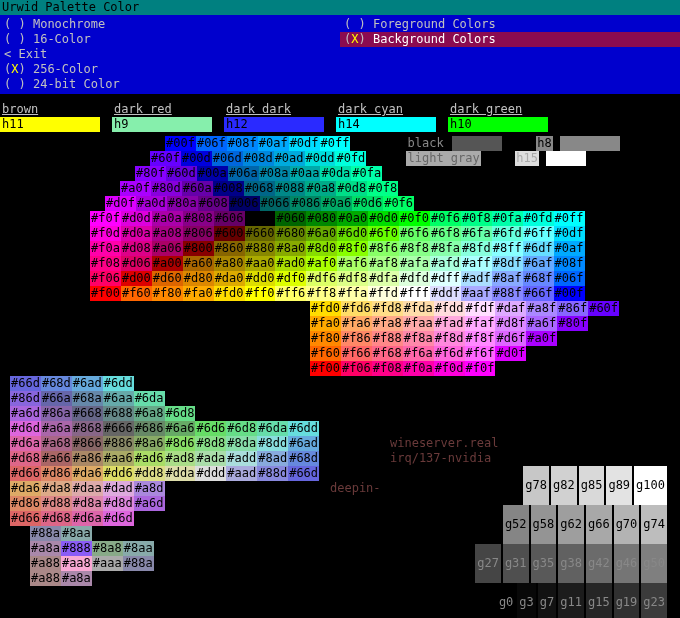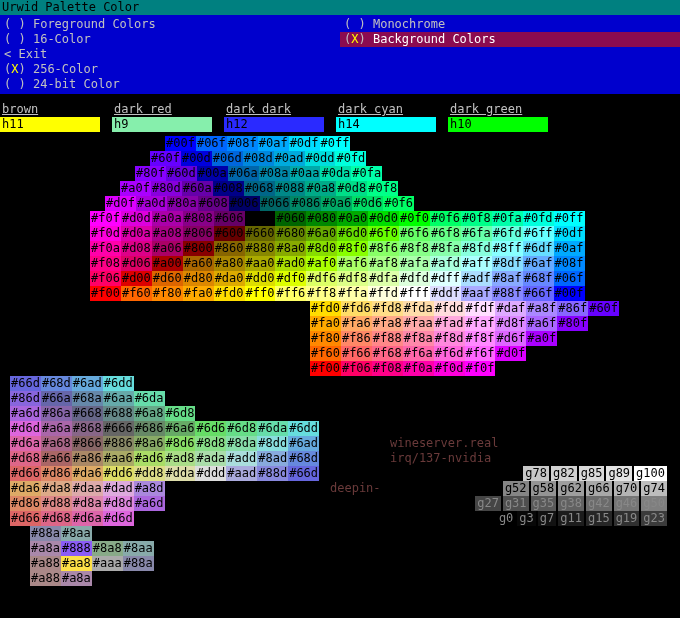--- a/index.html
+++ b/index.html
@@ -14,36 +14,36 @@
 .mitem .par{color:#c0c0c0}
 .swrow{display:flex;padding-top:8px}
 .sw{width:100px;margin-right:12px}
 .swl{color:#c0c0c0;padding:0 2px}
 .swc{height:15px;padding:0 2px;color:#000}
 .hexarea{position:relative;padding:4px 0 0 90px}
 .hexline{white-space:nowrap;height:15px}
 .hx{display:inline-block;padding:0 1px;color:#000}
 .bk{position:absolute;right:60px;top:4px}
 .bkr{white-space:nowrap}
-.gray{display:inline-block;background:#666;color:#000;padding:0 2px;margin:0 1px}
+.gray{display:inline-block;background:#666;color:#000;padding:12px 2px;margin:0 1px}
 .bgtxt{position:absolute;left:390px;color:#6a3a3a;font-size:12px}
 </style>
 </head>
 <body>
 
 <div class="title">Urwid Palette Color</div>
 
 <div class="menu">
  <div id="menurows">
       <div class="menu-row">
         <div class="mcol">
-          <div class="mitem"><span class="par">(</span><span class="mk"> </span><span class="par">)</span> Foreground Colors</div>
+          <div class="mitem"><span class="par">(</span><span class="mk"> </span><span class="par">)</span> Monochrome</div>
         </div>
         <div class="mcol">
-          <div class="mitem"><span class="par">(</span><span class="mk"> </span><span class="par">)</span> Monochrome</div>
+          <div class="mitem"><span class="par">(</span><span class="mk"> </span><span class="par">)</span> Foreground Colors</div>
         </div>
       </div>
       <div class="menu-row">
         <div class="mcol">
           <div class="mitem"><span class="par">(</span><span class="mk"> </span><span class="par">)</span> 16-Color</div>
         </div>
         <div class="mcol">
           <div class="mitem sel"><span class="par">(</span><span class="mk">X</span><span class="par">)</span> Background Colors</div>
         </div>
       </div>
@@ -84,20 +84,35 @@
       <div class="swl" style="text-decoration:underline">dark cyan</div>
       <div class="swc" style="background:#00ffff">h14</div>
     </div>
     <div class="sw">
       <div class="swl" style="text-decoration:underline">dark green</div>
       <div class="swc" style="background:#00ff00">h10</div>
     </div>
   </div>
 
 <div class="hexarea">
+ <div class="bk">
+   <div class="bkr">
+     <span class="hx" style="background:#000;color:#888">black</span>
+     <span style="display:inline-block;width:50px;background:#555">&nbsp;</span>
+     <span style="display:inline-block;width:20px"></span>
+     <span class="hx" style="background:#888;color:#000">h8</span>
+     <span style="display:inline-block;width:60px;background:#888">&nbsp;</span>
+   </div>
+   <div class="bkr">
+     <span class="hx" style="background:#aaa;color:#666">light gray</span>
+     <span style="display:inline-block;width:20px"></span>
+     <span class="hx" style="background:#ddd;color:#aaa">h15</span>
+     <span style="display:inline-block;width:40px;background:#fff">&nbsp;</span>
+   </div>
+ </div>
  <div id="hexrows">
       <div class="hexline" style="padding-left: 75px;"><span class="hx" style="background: rgb(0, 0, 255); color: rgb(0, 0, 0);">#00f</span><span class="hx" style="background: rgb(0, 102, 255); color: rgb(0, 0, 0);">#06f</span><span class="hx" style="background: rgb(0, 136, 255); color: rgb(0, 0, 0);">#08f</span><span class="hx" style="background: rgb(0, 170, 255); color: rgb(0, 0, 0);">#0af</span><span class="hx" style="background: rgb(0, 221, 255); color: rgb(0, 0, 0);">#0df</span><span class="hx" style="background: rgb(0, 255, 255); color: rgb(0, 0, 0);">#0ff</span></div>
       <div class="hexline" style="padding-left: 60px;"><span class="hx" style="background: rgb(102, 0, 255); color: rgb(0, 0, 0);">#60f</span><span class="hx" style="background: rgb(0, 0, 221); color: rgb(0, 0, 0);">#00d</span><span class="hx" style="background: rgb(0, 102, 221); color: rgb(0, 0, 0);">#06d</span><span class="hx" style="background: rgb(0, 136, 221); color: rgb(0, 0, 0);">#08d</span><span class="hx" style="background: rgb(0, 170, 221); color: rgb(0, 0, 0);">#0ad</span><span class="hx" style="background: rgb(0, 221, 221); color: rgb(0, 0, 0);">#0dd</span><span class="hx" style="background: rgb(0, 255, 221); color: rgb(0, 0, 0);">#0fd</span></div>
       <div class="hexline" style="padding-left: 45px;"><span class="hx" style="background: rgb(136, 0, 255); color: rgb(0, 0, 0);">#80f</span><span class="hx" style="background: rgb(102, 0, 221); color: rgb(0, 0, 0);">#60d</span><span class="hx" style="background: rgb(0, 0, 170); color: rgb(0, 0, 0);">#00a</span><span class="hx" style="background: rgb(0, 102, 170); color: rgb(0, 0, 0);">#06a</span><span class="hx" style="background: rgb(0, 136, 170); color: rgb(0, 0, 0);">#08a</span><span class="hx" style="background: rgb(0, 170, 170); color: rgb(0, 0, 0);">#0aa</span><span class="hx" style="background: rgb(0, 221, 170); color: rgb(0, 0, 0);">#0da</span><span class="hx" style="background: rgb(0, 255, 170); color: rgb(0, 0, 0);">#0fa</span></div>
       <div class="hexline" style="padding-left: 30px;"><span class="hx" style="background: rgb(170, 0, 255); color: rgb(0, 0, 0);">#a0f</span><span class="hx" style="background: rgb(136, 0, 221); color: rgb(0, 0, 0);">#80d</span><span class="hx" style="background: rgb(102, 0, 170); color: rgb(0, 0, 0);">#60a</span><span class="hx" style="background: rgb(0, 0, 136); color: rgb(0, 0, 0);">#008</span><span class="hx" style="background: rgb(0, 102, 136); color: rgb(0, 0, 0);">#068</span><span class="hx" style="background: rgb(0, 136, 136); color: rgb(0, 0, 0);">#088</span><span class="hx" style="background: rgb(0, 170, 136); color: rgb(0, 0, 0);">#0a8</span><span class="hx" style="background: rgb(0, 221, 136); color: rgb(0, 0, 0);">#0d8</span><span class="hx" style="background: rgb(0, 255, 136); color: rgb(0, 0, 0);">#0f8</span></div>
       <div class="hexline" style="padding-left: 15px;"><span class="hx" style="background: rgb(221, 0, 255); color: rgb(0, 0, 0);">#d0f</span><span class="hx" style="background: rgb(170, 0, 221); color: rgb(0, 0, 0);">#a0d</span><span class="hx" style="background: rgb(136, 0, 170); color: rgb(0, 0, 0);">#80a</span><span class="hx" style="background: rgb(102, 0, 136); color: rgb(0, 0, 0);">#608</span><span class="hx" style="background: rgb(0, 0, 102); color: rgb(0, 0, 0);">#006</span><span class="hx" style="background: rgb(0, 102, 102); color: rgb(0, 0, 0);">#066</span><span class="hx" style="background: rgb(0, 136, 102); color: rgb(0, 0, 0);">#086</span><span class="hx" style="background: rgb(0, 170, 102); color: rgb(0, 0, 0);">#0a6</span><span class="hx" style="background: rgb(0, 221, 102); color: rgb(0, 0, 0);">#0d6</span><span class="hx" style="background: rgb(0, 255, 102); color: rgb(0, 0, 0);">#0f6</span></div>
       <div class="hexline" style="padding-left: 0px;"><span class="hx" style="background: rgb(255, 0, 255); color: rgb(0, 0, 0);">#f0f</span><span class="hx" style="background: rgb(221, 0, 221); color: rgb(0, 0, 0);">#d0d</span><span class="hx" style="background: rgb(170, 0, 170); color: rgb(0, 0, 0);">#a0a</span><span class="hx" style="background: rgb(136, 0, 136); color: rgb(0, 0, 0);">#808</span><span class="hx" style="background: rgb(102, 0, 102); color: rgb(0, 0, 0);">#606</span><span class="hx" style="background: rgb(0, 0, 0); color: rgb(0, 0, 0);">#000</span><span class="hx" style="background: rgb(0, 102, 0); color: rgb(0, 0, 0);">#060</span><span class="hx" style="background: rgb(0, 136, 0); color: rgb(0, 0, 0);">#080</span><span class="hx" style="background: rgb(0, 170, 0); color: rgb(0, 0, 0);">#0a0</span><span class="hx" style="background: rgb(0, 221, 0); color: rgb(0, 0, 0);">#0d0</span><span class="hx" style="background: rgb(0, 255, 0); color: rgb(0, 0, 0);">#0f0</span><span class="hx" style="background: rgb(0, 255, 102); color: rgb(0, 0, 0);">#0f6</span><span class="hx" style="background: rgb(0, 255, 136); color: rgb(0, 0, 0);">#0f8</span><span class="hx" style="background: rgb(0, 255, 170); color: rgb(0, 0, 0);">#0fa</span><span class="hx" style="background: rgb(0, 255, 221); color: rgb(0, 0, 0);">#0fd</span><span class="hx" style="background: rgb(0, 255, 255); color: rgb(0, 0, 0);">#0ff</span></div>
       <div class="hexline" style="padding-left: 0px;"><span class="hx" style="background: rgb(255, 0, 221); color: rgb(0, 0, 0);">#f0d</span><span class="hx" style="background: rgb(221, 0, 170); color: rgb(0, 0, 0);">#d0a</span><span class="hx" style="background: rgb(170, 0, 136); color: rgb(0, 0, 0);">#a08</span><span class="hx" style="background: rgb(136, 0, 102); color: rgb(0, 0, 0);">#806</span><span class="hx" style="background: rgb(102, 0, 0); color: rgb(0, 0, 0);">#600</span><span class="hx" style="background: rgb(102, 102, 0); color: rgb(0, 0, 0);">#660</span><span class="hx" style="background: rgb(102, 136, 0); color: rgb(0, 0, 0);">#680</span><span class="hx" style="background: rgb(102, 170, 0); color: rgb(0, 0, 0);">#6a0</span><span class="hx" style="background: rgb(102, 221, 0); color: rgb(0, 0, 0);">#6d0</span><span class="hx" style="background: rgb(102, 255, 0); color: rgb(0, 0, 0);">#6f0</span><span class="hx" style="background: rgb(102, 255, 102); color: rgb(0, 0, 0);">#6f6</span><span class="hx" style="background: rgb(102, 255, 136); color: rgb(0, 0, 0);">#6f8</span><span class="hx" style="background: rgb(102, 255, 170); color: rgb(0, 0, 0);">#6fa</span><span class="hx" style="background: rgb(102, 255, 221); color: rgb(0, 0, 0);">#6fd</span><span class="hx" style="background: rgb(102, 255, 255); color: rgb(0, 0, 0);">#6ff</span><span class="hx" style="background: rgb(0, 221, 255); color: rgb(0, 0, 0);">#0df</span></div>
       <div class="hexline" style="padding-left: 0px;"><span class="hx" style="background: rgb(255, 0, 170); color: rgb(0, 0, 0);">#f0a</span><span class="hx" style="background: rgb(221, 0, 136); color: rgb(0, 0, 0);">#d08</span><span class="hx" style="background: rgb(170, 0, 102); color: rgb(0, 0, 0);">#a06</span><span class="hx" style="background: rgb(136, 0, 0); color: rgb(0, 0, 0);">#800</span><span class="hx" style="background: rgb(136, 102, 0); color: rgb(0, 0, 0);">#860</span><span class="hx" style="background: rgb(136, 136, 0); color: rgb(0, 0, 0);">#880</span><span class="hx" style="background: rgb(136, 170, 0); color: rgb(0, 0, 0);">#8a0</span><span class="hx" style="background: rgb(136, 221, 0); color: rgb(0, 0, 0);">#8d0</span><span class="hx" style="background: rgb(136, 255, 0); color: rgb(0, 0, 0);">#8f0</span><span class="hx" style="background: rgb(136, 255, 102); color: rgb(0, 0, 0);">#8f6</span><span class="hx" style="background: rgb(136, 255, 136); color: rgb(0, 0, 0);">#8f8</span><span class="hx" style="background: rgb(136, 255, 170); color: rgb(0, 0, 0);">#8fa</span><span class="hx" style="background: rgb(136, 255, 221); color: rgb(0, 0, 0);">#8fd</span><span class="hx" style="background: rgb(136, 255, 255); color: rgb(0, 0, 0);">#8ff</span><span class="hx" style="background: rgb(102, 221, 255); color: rgb(0, 0, 0);">#6df</span><span class="hx" style="background: rgb(0, 170, 255); color: rgb(0, 0, 0);">#0af</span></div>
       <div class="hexline" style="padding-left: 0px;"><span class="hx" style="background: rgb(255, 0, 136); color: rgb(0, 0, 0);">#f08</span><span class="hx" style="background: rgb(221, 0, 102); color: rgb(0, 0, 0);">#d06</span><span class="hx" style="background: rgb(170, 0, 0); color: rgb(0, 0, 0);">#a00</span><span class="hx" style="background: rgb(170, 102, 0); color: rgb(0, 0, 0);">#a60</span><span class="hx" style="background: rgb(170, 136, 0); color: rgb(0, 0, 0);">#a80</span><span class="hx" style="background: rgb(170, 170, 0); color: rgb(0, 0, 0);">#aa0</span><span class="hx" style="background: rgb(170, 221, 0); color: rgb(0, 0, 0);">#ad0</span><span class="hx" style="background: rgb(170, 255, 0); color: rgb(0, 0, 0);">#af0</span><span class="hx" style="background: rgb(170, 255, 102); color: rgb(0, 0, 0);">#af6</span><span class="hx" style="background: rgb(170, 255, 136); color: rgb(0, 0, 0);">#af8</span><span class="hx" style="background: rgb(170, 255, 170); color: rgb(0, 0, 0);">#afa</span><span class="hx" style="background: rgb(170, 255, 221); color: rgb(0, 0, 0);">#afd</span><span class="hx" style="background: rgb(170, 255, 255); color: rgb(0, 0, 0);">#aff</span><span class="hx" style="background: rgb(136, 221, 255); color: rgb(0, 0, 0);">#8df</span><span class="hx" style="background: rgb(102, 170, 255); color: rgb(0, 0, 0);">#6af</span><span class="hx" style="background: rgb(0, 136, 255); color: rgb(0, 0, 0);">#08f</span></div>
@@ -133,15 +148,15 @@
       <div><span class="gray" style="background: rgb(199, 199, 199); color: rgb(0, 0, 0);">g78</span><span class="gray" style="background: rgb(209, 209, 209); color: rgb(0, 0, 0);">g82</span><span class="gray" style="background: rgb(217, 217, 217); color: rgb(0, 0, 0);">g85</span><span class="gray" style="background: rgb(227, 227, 227); color: rgb(0, 0, 0);">g89</span><span class="gray" style="background: rgb(255, 255, 255); color: rgb(0, 0, 0);">g100</span></div>
       <div><span class="gray" style="background: rgb(133, 133, 133); color: rgb(0, 0, 0);">g52</span><span class="gray" style="background: rgb(148, 148, 148); color: rgb(0, 0, 0);">g58</span><span class="gray" style="background: rgb(158, 158, 158); color: rgb(0, 0, 0);">g62</span><span class="gray" style="background: rgb(168, 168, 168); color: rgb(0, 0, 0);">g66</span><span class="gray" style="background: rgb(179, 179, 179); color: rgb(0, 0, 0);">g70</span><span class="gray" style="background: rgb(189, 189, 189); color: rgb(0, 0, 0);">g74</span></div>
       <div><span class="gray" style="background: rgb(69, 69, 69); color: rgb(136, 136, 136);">g27</span><span class="gray" style="background: rgb(79, 79, 79); color: rgb(136, 136, 136);">g31</span><span class="gray" style="background: rgb(89, 89, 89); color: rgb(136, 136, 136);">g35</span><span class="gray" style="background: rgb(97, 97, 97); color: rgb(136, 136, 136);">g38</span><span class="gray" style="background: rgb(107, 107, 107); color: rgb(136, 136, 136);">g42</span><span class="gray" style="background: rgb(117, 117, 117); color: rgb(136, 136, 136);">g46</span><span class="gray" style="background: rgb(127, 127, 127); color: rgb(136, 136, 136);">g50</span></div>
       <div><span class="gray" style="background: rgb(0, 0, 0); color: rgb(136, 136, 136);">g0</span><span class="gray" style="background: rgb(8, 8, 8); color: rgb(136, 136, 136);">g3</span><span class="gray" style="background: rgb(18, 18, 18); color: rgb(136, 136, 136);">g7</span><span class="gray" style="background: rgb(28, 28, 28); color: rgb(136, 136, 136);">g11</span><span class="gray" style="background: rgb(38, 38, 38); color: rgb(136, 136, 136);">g15</span><span class="gray" style="background: rgb(48, 48, 48); color: rgb(136, 136, 136);">g19</span><span class="gray" style="background: rgb(59, 59, 59); color: rgb(136, 136, 136);">g23</span></div>
     </div>
 </div>
 
 <div id="tail" style="padding-left:30px">
     <div class="hexline"><span class="hx" style="background: rgb(136, 136, 170); color: rgb(0, 0, 0);">#88a</span><span class="hx" style="background: rgb(136, 170, 170); color: rgb(0, 0, 0);">#8aa</span></div>
     <div class="hexline"><span class="hx" style="background: rgb(170, 136, 170); color: rgb(0, 0, 0);">#a8a</span><span class="hx" style="background: #8b5cf6; color: rgb(0, 0, 0);">#888</span><span class="hx" style="background: rgb(136, 170, 136); color: rgb(0, 0, 0);">#8a8</span><span class="hx" style="background: rgb(136, 170, 170); color: rgb(0, 0, 0);">#8aa</span></div>
-    <div class="hexline"><span class="hx" style="background: rgb(170, 136, 136); color: rgb(0, 0, 0);">#a88</span><span class="hx" style="background: #fde047; color: rgb(0, 0, 0);">#aa8</span><span class="hx" style="background: rgb(170, 170, 170); color: rgb(0, 0, 0);">#aaa</span><span class="hx" style="background: rgb(136, 136, 170); color: rgb(0, 0, 0);">#88a</span></div>
+    <div class="hexline"><span class="hx" style="background: rgb(170, 136, 136); color: rgb(0, 0, 0);">#a88</span><span class="hx" style="background: #f9a8d4; color: rgb(0, 0, 0);">#aa8</span><span class="hx" style="background: rgb(170, 170, 170); color: rgb(0, 0, 0);">#aaa</span><span class="hx" style="background: rgb(136, 136, 170); color: rgb(0, 0, 0);">#88a</span></div>
     <div class="hexline"><span class="hx" style="background: rgb(170, 136, 136); color: rgb(0, 0, 0);">#a88</span><span class="hx" style="background: rgb(170, 136, 170); color: rgb(0, 0, 0);">#a8a</span></div>
   </div>
 
 </body></html>

